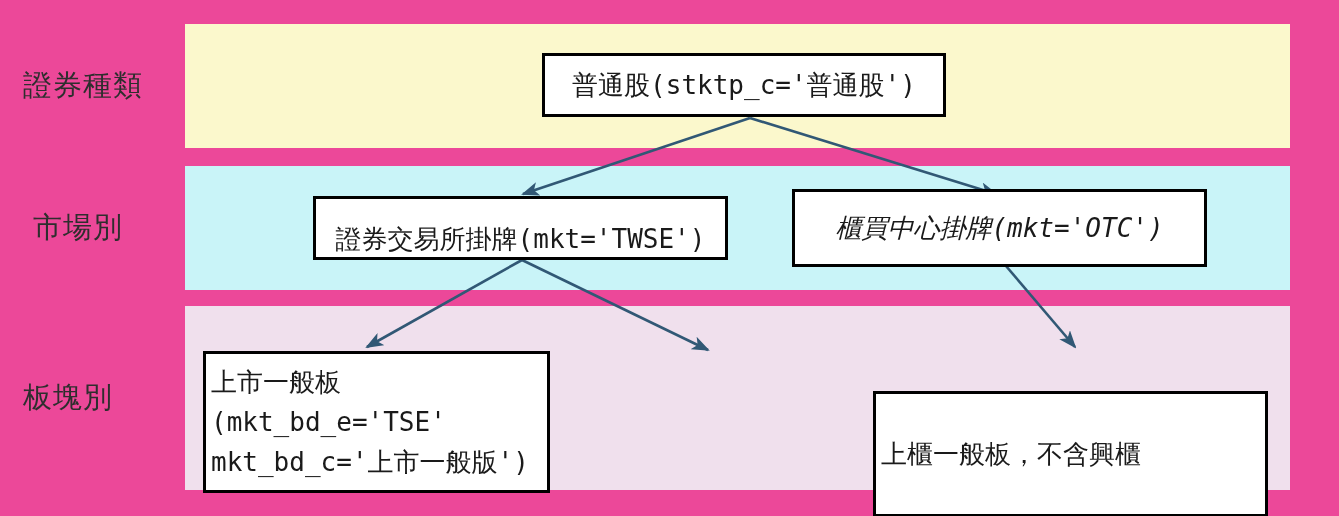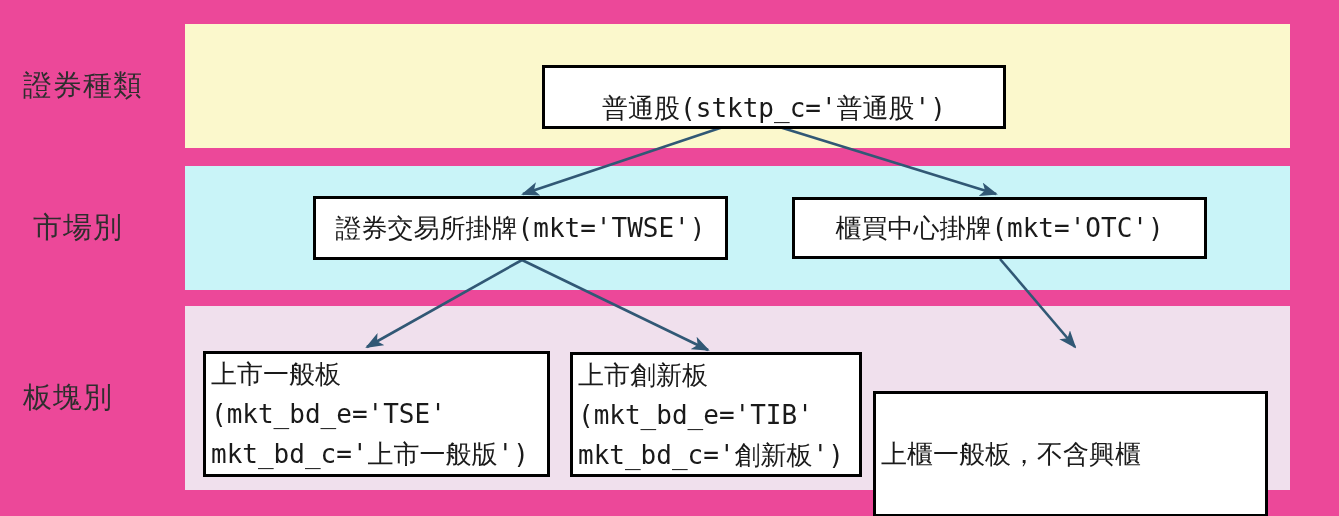--- a/index.html
+++ b/index.html
@@ -51,32 +51,32 @@
     box-sizing: border-box;
     background: var(--node-bg);
     border: 3px solid var(--node-border);
     color: var(--text);
     font-size: 26px;
     display: flex;
     align-items: center;
     justify-content: center;
     white-space: nowrap;
   }
-  .node-common { left: 542px; top: 65px;  width: 464px; height: 64px; align-items: flex-end; }
-  .node-twse   { left: 313px; top: 196px; width: 415px; height: 64px; }
-  .node-otc    { left: 792px; top: 197px; width: 415px; height: 62px; }
+  .node-common { left: 542px; top: 53px;  width: 404px; height: 64px; }
+  .node-twse   { left: 313px; top: 196px; width: 415px; height: 64px; align-items: flex-end; }
+  .node-otc    { left: 792px; top: 189px; width: 415px; height: 78px; font-style: italic; }
 
   .node.multiline {
     flex-direction: column;
     align-items: flex-start;
     justify-content: center;
     padding: 2px 5px;
     line-height: 40px;
   }
-  .node-tse-board { left: 203px; top: 351px; width: 347px; height: 126px; }
+  .node-tse-board { left: 203px; top: 351px; width: 347px; height: 142px; }
   .node-tib-board { left: 570px; top: 352px; width: 292px; height: 125px; }
   .node-otc-board { left: 873px; top: 351px; width: 395px; height: 126px; margin-top: 40px; }
 
   .arrows-layer {
     position: absolute;
     left: 0; top: 0;
     width: 1339px; height: 516px;
     pointer-events: none;
   }
   .arrows-layer line {
@@ -122,23 +122,18 @@
   <div class="node node-otc">
     <span>櫃買中心掛牌(mkt='OTC')</span>
   </div>
 
   <div class="node multiline node-tse-board">
     <span>上市一般板</span>
     <span>(mkt_bd_e='TSE'</span>
     <span>mkt_bd_c='上市一般版')</span>
   </div>
 
-  <div class="node multiline node-tib-board">
-    <span>上市創新板</span>
-    <span>(mkt_bd_e='TIB'</span>
-    <span>mkt_bd_c='創新板')</span>
-  </div>
 
   <div class="node multiline node-otc-board">
     <span>上櫃一般板，不含興櫃</span>
   </div>
 
 </div>
 
 </body></html>

